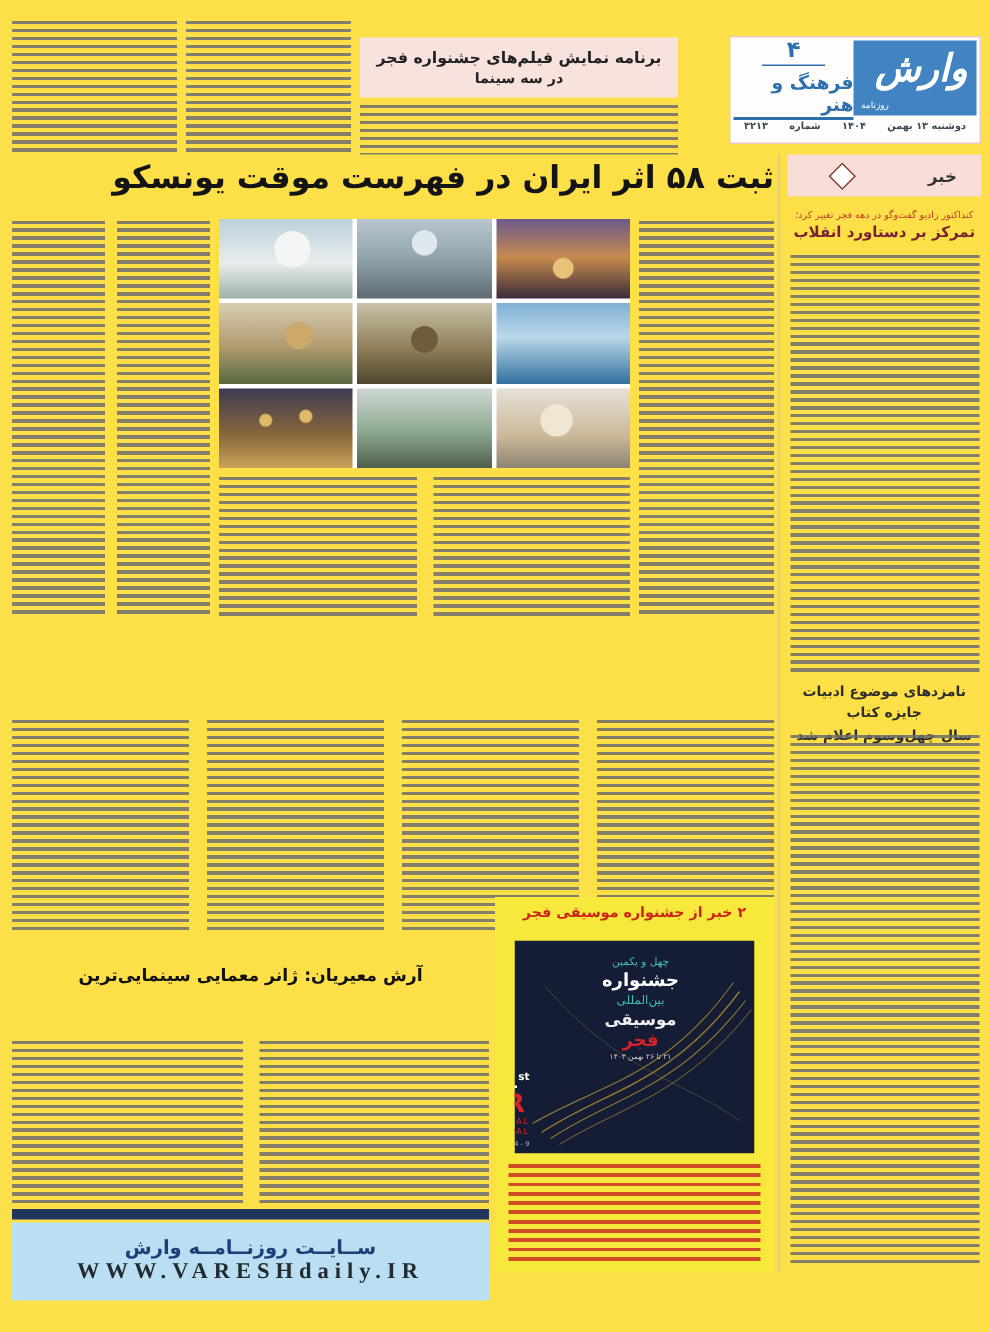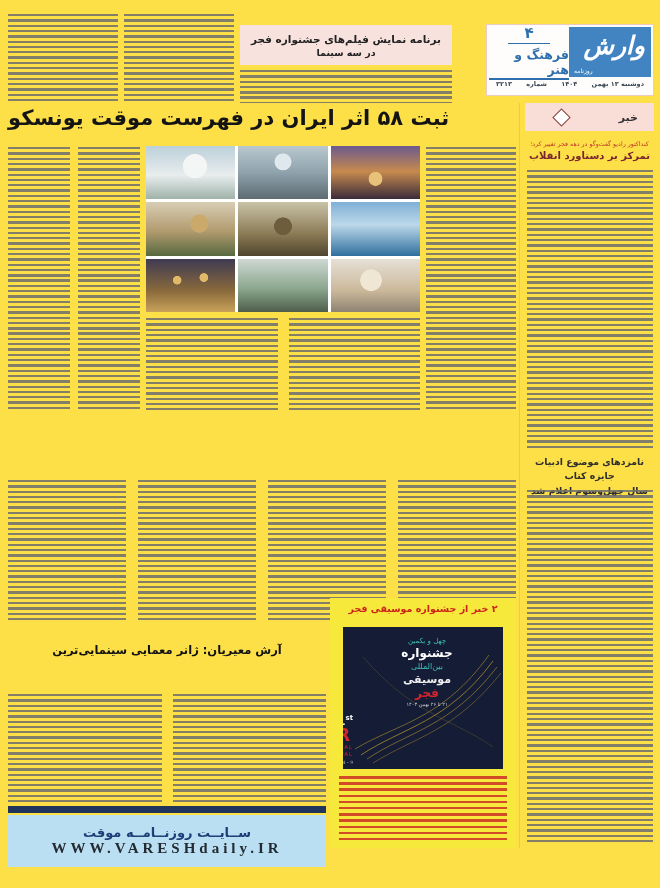--- a/index.html
+++ b/index.html
@@ -32,21 +32,21 @@
   .diamond{width:11px;height:11px;border:1.6px solid #8a3b33;transform:rotate(45deg);background:#fff;}
   .sb-kicker{left:525px;top:140px;width:129px;text-align:center;font-size:6.3px;color:#c0392b;}
   .sb-head1{left:525px;top:150px;width:129px;text-align:center;font-size:10px;font-weight:bold;color:#7a2230;}
   .sb-head2{left:525px;top:455px;width:129px;text-align:center;font-size:9.3px;font-weight:bold;color:#2e2e2e;line-height:1.55;}
   
   .cinema-box{left:240px;top:25px;width:212px;height:40px;background:#f7e2dd;display:flex;flex-direction:column;align-items:center;justify-content:center;}
   .cinema-t1{font-size:10.5px;font-weight:bold;color:#222;}
   .cinema-t2{font-size:9.5px;font-weight:bold;color:#222;margin-top:2px;}
   
   .u-kicker{left:8px;top:97px;width:508px;text-align:center;font-size:7px;font-weight:bold;color:#c0392b;}
-  .u-head{left:8px;top:106px;width:508px;text-align:left;font-size:21px;font-weight:bold;color:#141414;}
+  .u-head{left:8px;top:106px;width:508px;text-align:right;font-size:21px;font-weight:bold;color:#141414;}
   .collage{left:146px;top:146px;width:274px;height:166px;display:grid;grid-template-columns:1fr 1fr 1fr;grid-template-rows:1fr 1fr 1fr;gap:3px;background:#fff;}
   .tile{width:100%;height:100%;}
   .t1{background:radial-gradient(circle at 50% 62%,#e9c27a 0 12%,transparent 13%),linear-gradient(180deg,#6b5a8e 0%,#c78a4e 48%,#3a2c3a 100%);}
   .t2{background:radial-gradient(circle at 50% 30%,#dfe8ec 0 14%,transparent 15%),linear-gradient(180deg,#b9c7cf 0%,#8fa3ad 50%,#5d6a72 100%);}
   .t3{background:radial-gradient(circle at 55% 38%,#f4f6f6 0 20%,transparent 21%),linear-gradient(180deg,#bcd0da 0%,#e8edee 55%,#9fb3a9 100%);}
   .t4{background:linear-gradient(180deg,#7fb0d6 0%,#bcd8e9 42%,#2f6f9e 100%);}
   .t5{background:radial-gradient(circle at 50% 45%,#6e5d3c 0 16%,transparent 17%),linear-gradient(180deg,#c9c2a8 0%,#8a7a54 60%,#4f452e 100%);}
   .t6{background:radial-gradient(circle at 60% 40%,#caa96a 0 14%,transparent 15%),linear-gradient(180deg,#d8cdb4 0%,#b09a6e 55%,#57683f 100%);}
   .t7{background:radial-gradient(circle at 45% 40%,#efe6d4 0 18%,transparent 19%),linear-gradient(180deg,#e6e0d6 0%,#cbb89a 60%,#8d8372 100%);}
   .t8{background:linear-gradient(180deg,#cfd8d2 0%,#8ca88f 55%,#4e5e4a 100%);}
@@ -148,21 +148,21 @@
 
   <div class="abs ar-head">
     <div>آرش معیریان: ژانر معمایی سینمایی‌ترین</div>
   </div>
   <div class="abs cols2" style="left:8px;top:694px;width:318px;height:108px;">
     <div class="ft"></div>
     <div class="ft"></div>
   </div>
   <div class="abs navybar"></div>
   <div class="abs banner">
-    <div class="banner-fa">ســایــت روزنــامــه موقت</div>
+    <div class="banner-fa">ســایــت روزنــامــه وارش</div>
     <div class="banner-url">WWW.VARESHdaily.IR</div>
   </div>
 
   <div class="abs music-box">
     <div class="music-title">۲ خبر از جشنواره موسیقی فجر</div>
     <div class="poster-wrap">
       <svg width="160" height="142" viewBox="0 0 160 142" xmlns="http://www.w3.org/2000/svg">
         <rect x="0" y="0" width="160" height="142" fill="#141c36"></rect>
         <g stroke="#b8962e" fill="none" opacity="0.75">
           <path d="M18,128 C60,100 104,96 150,34" stroke-width="1"></path>

